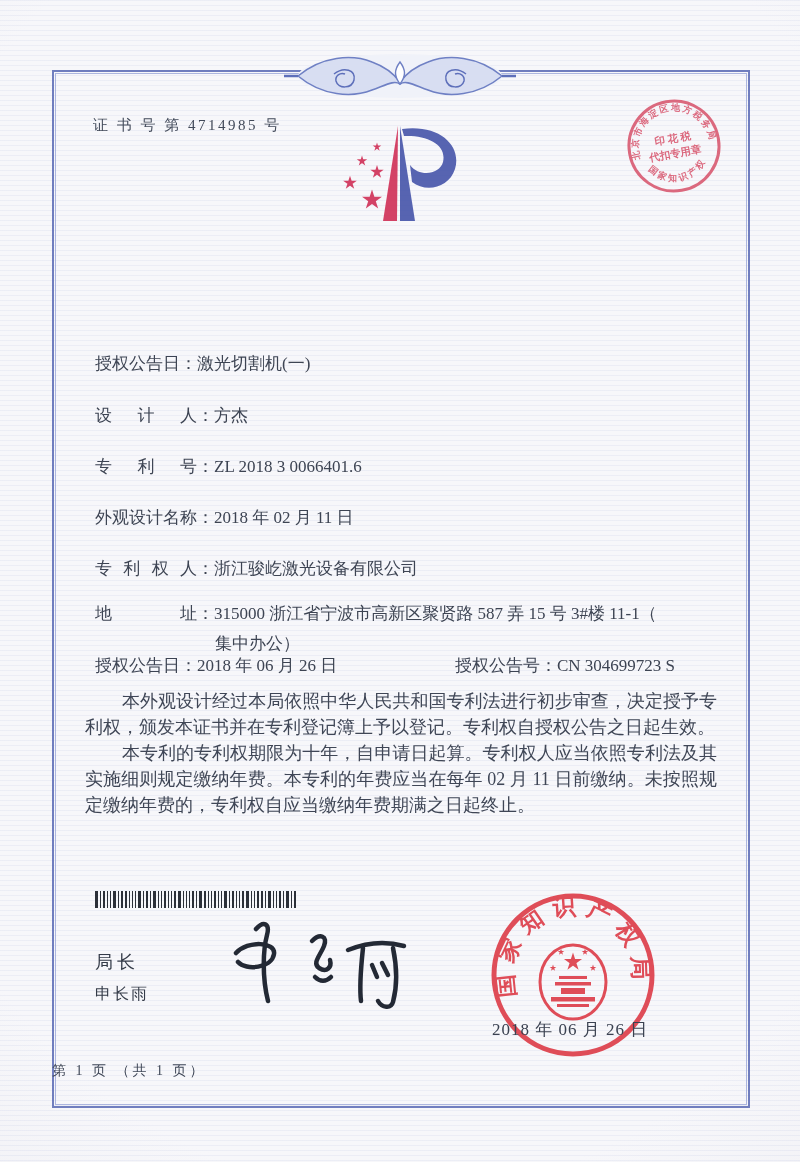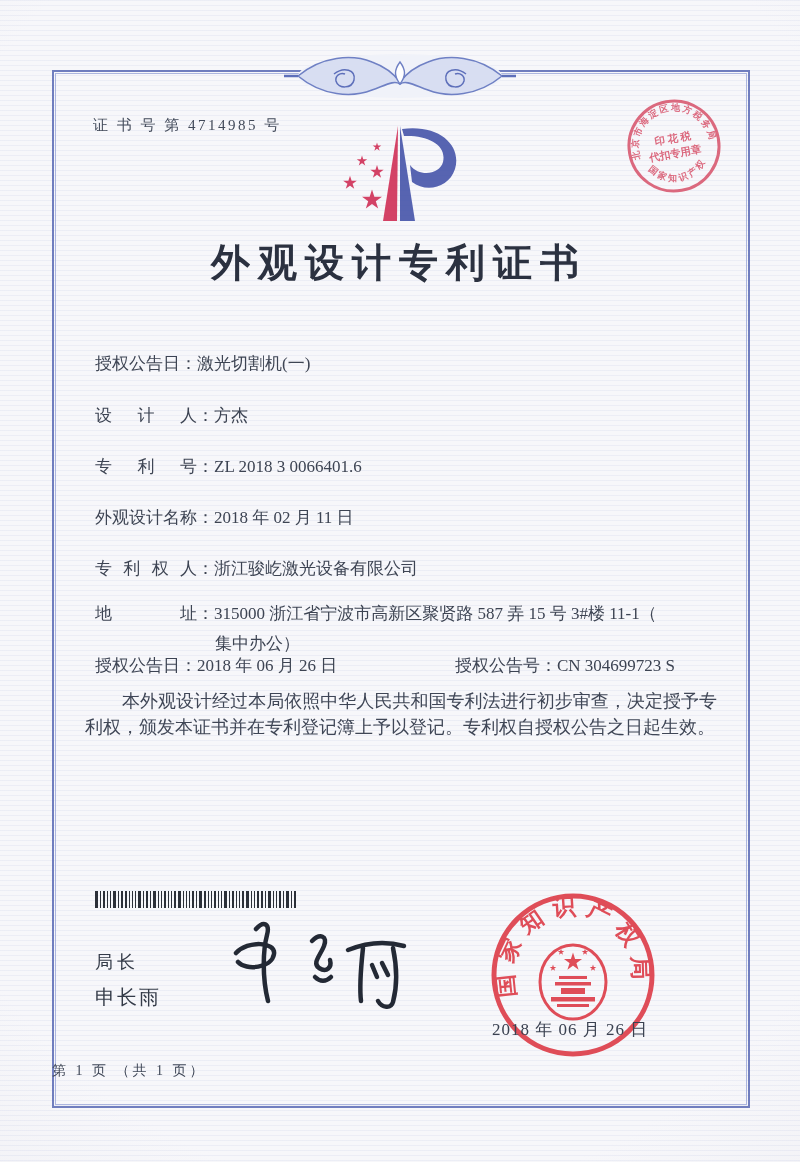--- a/index.html
+++ b/index.html
@@ -20,21 +20,21 @@
   .frow .lab{color:#3d4453;}
   .frow .val{color:#3d4453;}
   .val2{position:absolute;left:120px;top:30px;}
   .grant{position:absolute;left:360px;top:0;white-space:nowrap;}
   .bodytext{left:85px;top:688px;width:632px;font-size:18px;line-height:26px;
             text-align:justify;color:#3f4656;}
   .bodytext p{margin:0;text-indent:2.05em;}
   .barcode{left:95px;top:891px;height:17px;white-space:nowrap;font-size:0;}
   .barcode i{display:inline-block;height:100%;background:#2b2f38;margin-right:2px;}
   .official-title{left:95px;top:950px;font-size:18px;color:#343b48;letter-spacing:4px;}
-  .official-name{left:95px;top:984px;font-size:20px;color:#343b48;letter-spacing:2px;}
+  .official-name{left:95px;top:984px;font-size:16px;color:#343b48;letter-spacing:2px;}
   .seal-date{left:492px;top:1018px;font-size:17px;letter-spacing:1px;color:#3a4150;z-index:6;white-space:nowrap;}
   .footer{left:52px;top:1062px;width:694px;font-size:14px;
           letter-spacing:3px;color:#3f4757;}
   .svgabs{position:absolute;}
   .stamp-red{opacity:0.88;}
 </style>
 </head>
 <body>
 
 <div class="page">
@@ -76,21 +76,20 @@
     <text font-size="9" fill="#d8566e" letter-spacing="2" font-weight="bold">
       <textPath href="#taxTop" startOffset="2">北京市海淀区地方税务局</textPath>
     </text>
     <text font-size="9" fill="#d8566e" letter-spacing="2.5" font-weight="bold">
       <textPath href="#taxBot" startOffset="1">国家知识产权局</textPath>
     </text>
     <text x="56" y="52" text-anchor="middle" font-size="10.5" fill="#d8566e" font-weight="bold">印 花 税</text>
     <text x="56" y="67" text-anchor="middle" font-size="10.5" fill="#d8566e" font-weight="bold">代扣专用章</text>
   </svg>
 
-  <div class="abs title">外观设计专利证书</div>
 
   <div class="abs fields">
     <div class="frow" style="top:0px;">
       <span class="lab">授权公告日：</span><span class="val">激光切割机(一)</span>
     </div>
     <div class="frow" style="top:52px;">
       <span class="lab">设　 计　 人：</span><span class="val">方杰</span>
     </div>
     <div class="frow" style="top:103px;">
       <span class="lab">专　 利　 号：</span><span class="val">ZL 2018 3 0066401.6</span>
@@ -108,20 +107,21 @@
     <div class="frow" style="top:302px;">
       <span class="lab">授权公告日：</span><span class="val">2018 年 06 月 26 日</span>
       <span class="grant">
         <span>授权公告号：</span><span>CN 304699723 S</span>
       </span>
     </div>
   </div>
 
   <div class="abs bodytext">
     <p>本外观设计经过本局依照中华人民共和国专利法进行初步审查，决定授予专利权，颁发本证书并在专利登记簿上予以登记。专利权自授权公告之日起生效。</p>
+    <p>本专利的专利权期限为十年，自申请日起算。专利权人应当依照专利法及其实施细则规定缴纳年费。本专利的年费应当在每年 02 月 11 日前缴纳。未按照规定缴纳年费的，专利权自应当缴纳年费期满之日起终止。</p>
   </div>
 
   <div class="abs barcode"><i style="width: 3px;"></i><i style="width: 1px;"></i><i style="width: 2px;"></i><i style="width: 1px;"></i><i style="width: 1px;"></i><i style="width: 3px;"></i><i style="width: 1px;"></i><i style="width: 2px;"></i><i style="width: 2px;"></i><i style="width: 1px;"></i><i style="width: 1px;"></i><i style="width: 1px;"></i><i style="width: 3px;"></i><i style="width: 1px;"></i><i style="width: 2px;"></i><i style="width: 1px;"></i><i style="width: 3px;"></i><i style="width: 1px;"></i><i style="width: 1px;"></i><i style="width: 2px;"></i><i style="width: 1px;"></i><i style="width: 1px;"></i><i style="width: 2px;"></i><i style="width: 3px;"></i><i style="width: 1px;"></i><i style="width: 1px;"></i><i style="width: 1px;"></i><i style="width: 2px;"></i><i style="width: 1px;"></i><i style="width: 3px;"></i><i style="width: 2px;"></i><i style="width: 1px;"></i><i style="width: 1px;"></i><i style="width: 2px;"></i><i style="width: 1px;"></i><i style="width: 1px;"></i><i style="width: 3px;"></i><i style="width: 1px;"></i><i style="width: 2px;"></i><i style="width: 1px;"></i><i style="width: 1px;"></i><i style="width: 2px;"></i><i style="width: 3px;"></i><i style="width: 1px;"></i><i style="width: 1px;"></i><i style="width: 2px;"></i><i style="width: 2px;"></i><i style="width: 1px;"></i><i style="width: 3px;"></i><i style="width: 1px;"></i><i style="width: 1px;"></i><i style="width: 2px;"></i><i style="width: 1px;"></i><i style="width: 3px;"></i><i style="width: 1px;"></i><i style="width: 2px;"></i></div>
 
   <div class="abs official-title">局长</div>
   <div class="abs official-name">申长雨</div>
 
   <svg class="svgabs" style="left:220px;top:915px;" width="200" height="100" viewBox="0 0 200 100">
     <g fill="none" stroke="#232935" stroke-width="4.5" stroke-linecap="round" stroke-linejoin="round">
       <path d="M36 14 C44 5 50 9 47 20 C43 35 42 62 48 86"></path>

